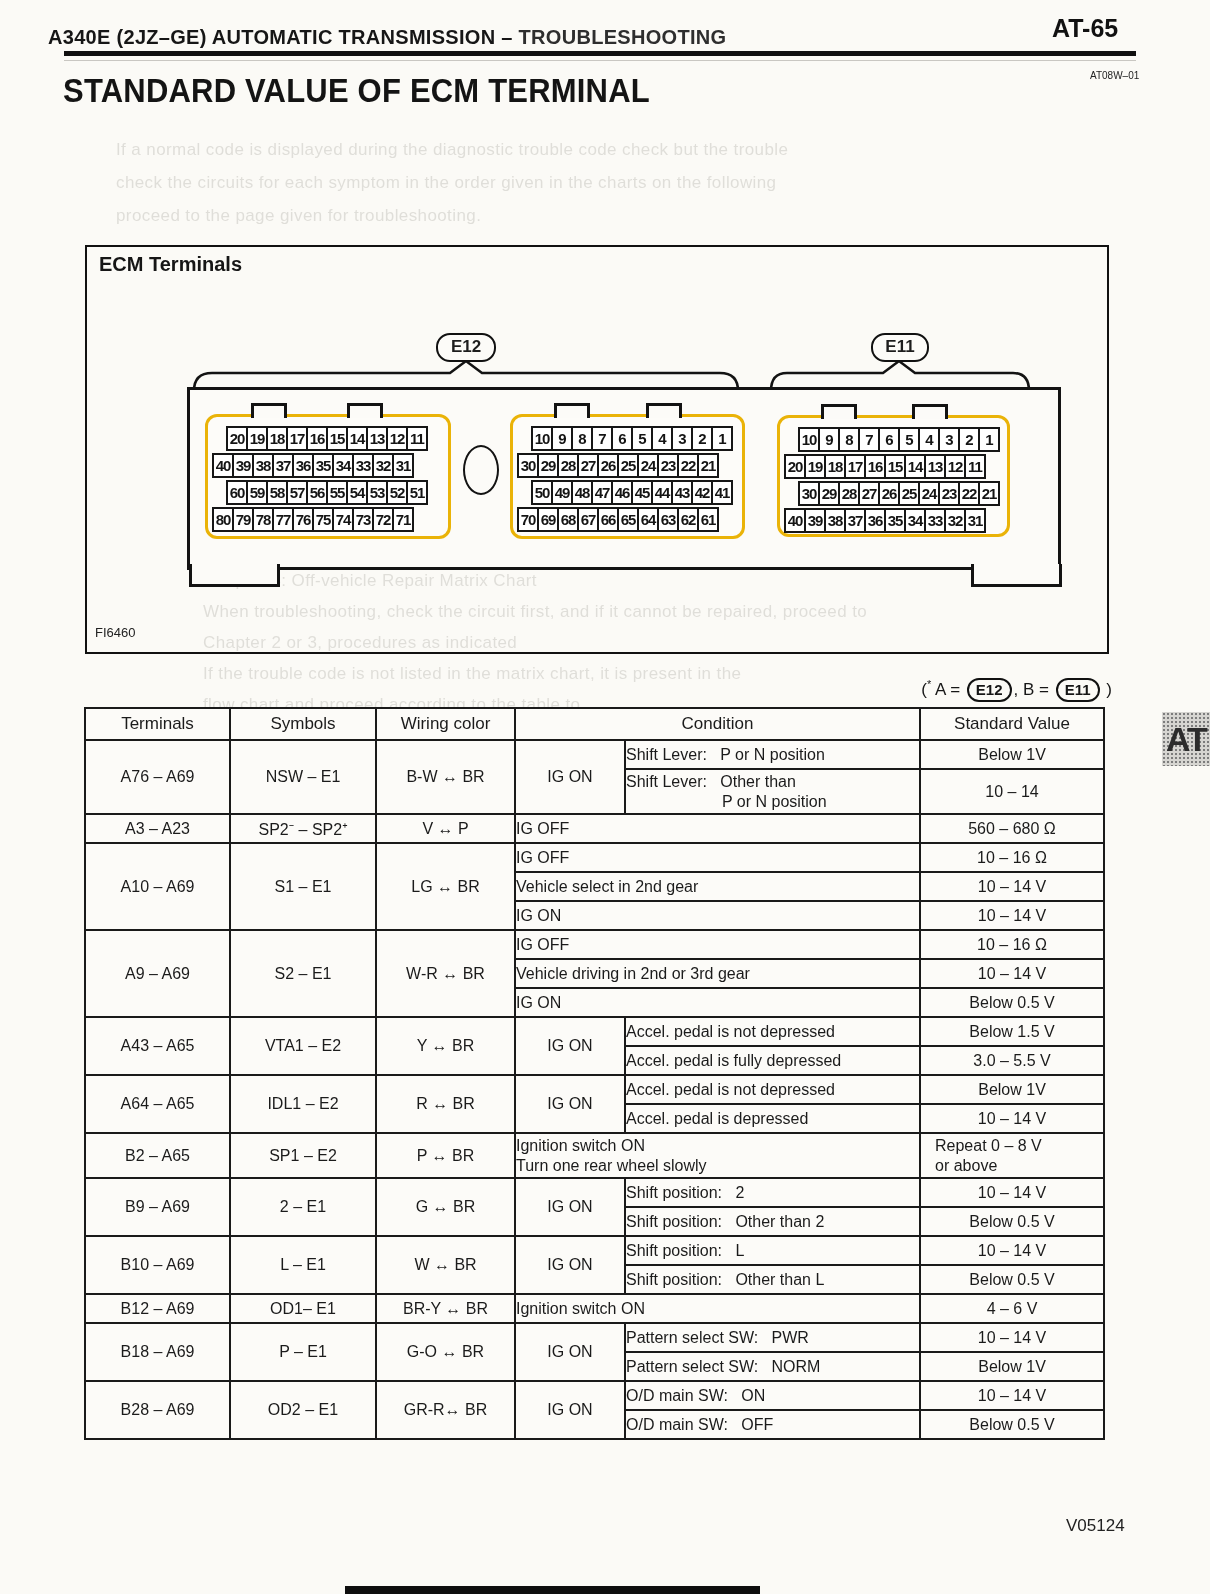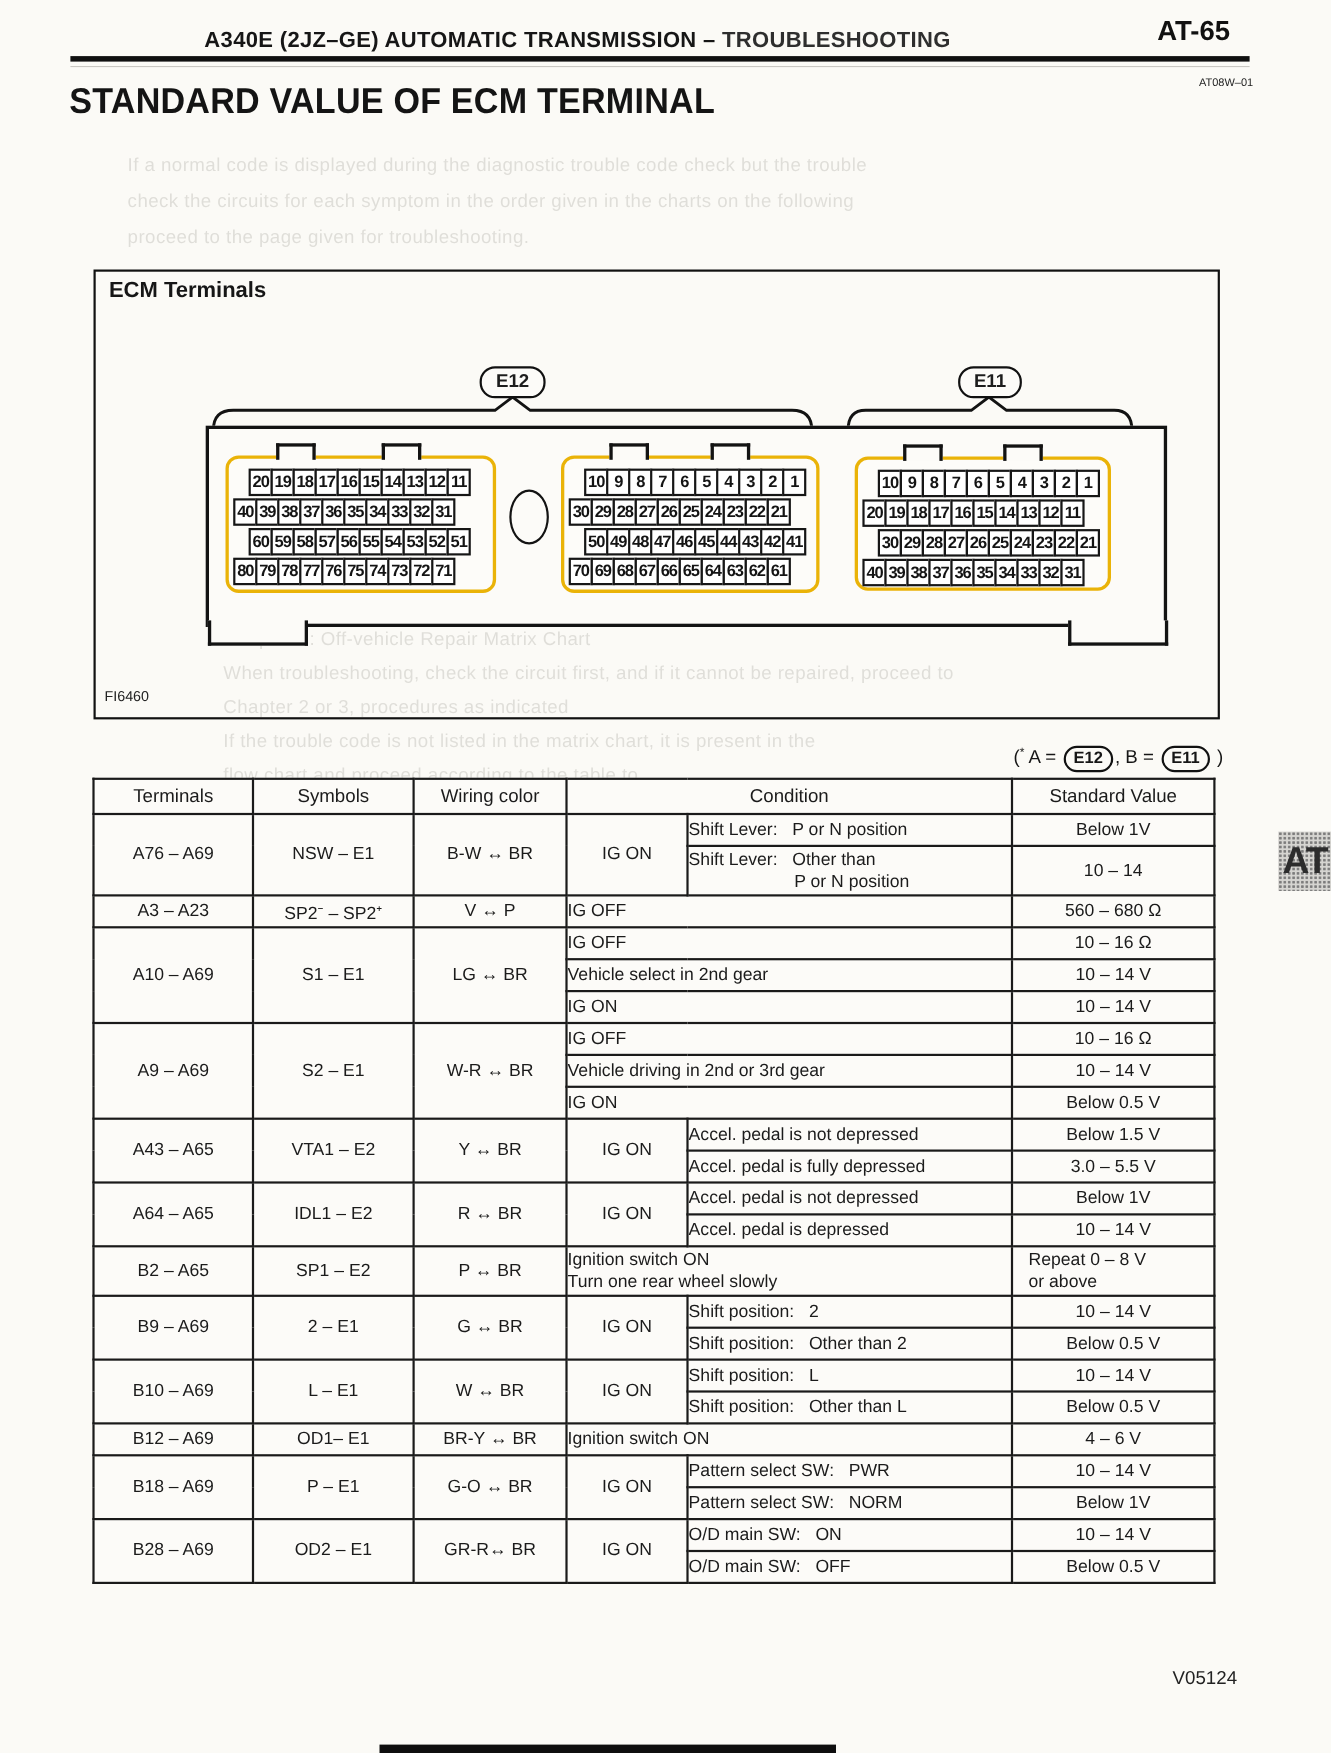--- a/index.html
+++ b/index.html
@@ -3,22 +3,22 @@
 <meta charset="utf-8">
 <style>
   html,body{margin:0;padding:0;background:#888;}
   .page{
     position:relative;width:1210px;height:1594px;margin:0 auto;
     background:#fbfaf6;overflow:hidden;
     font-family:"Liberation Sans",sans-serif;color:#1d1d1d;
   }
   
   .hdr-title{
-    position:absolute;left:0;top:26px;width:1050px;text-align:center;
-    font-size:20px;font-weight:700;letter-spacing:.3px;color:#161616;
+    position:absolute;left:0;top:26px;width:1050px;text-align:left;
+    font-size:20px;font-weight:700;letter-spacing:.3px;color:#161616;padding-left:48px;
   }
   .hdr-title .lighter{font-weight:600;color:#2e2e2e;}
   .page-no{position:absolute;left:1052px;top:14px;font-size:25px;font-weight:700;color:#111;}
   .rule-thick{position:absolute;left:64px;top:51px;width:1072px;height:5px;background:#101010;}
   .rule-thin{position:absolute;left:64px;top:60px;width:1072px;height:1px;background:#c9c7c2;}
   .doc-code{position:absolute;left:1068px;top:70px;font-size:10px;font-weight:400;color:#222;margin-left:22px;}
   .section-title{
     position:absolute;left:63px;top:74px;font-size:31px;font-weight:700;
     letter-spacing:.2px;color:#141414;transform:scaleY(1.05);
   }
@@ -82,21 +82,20 @@
   }
   
   .side-tab{
     position:absolute;left:1162px;top:712px;width:48px;height:54px;
     background-color:#d6d5d1;
     background-image:radial-gradient(circle,#7c7c7c 1.1px,transparent 1.3px);
     background-size:4px 4px;
     display:flex;align-items:center;justify-content:flex-start;
     font-size:34px;font-weight:700;color:#2c2c2c;letter-spacing:-1px;padding-left:4px;
     box-sizing:border-box;
-    margin-top:44px;
   }
   
   .tbl-wrap{position:absolute;left:84px;top:707px;z-index:2;}
   table.ecm{border-collapse:collapse;table-layout:fixed;width:1019px;background:#fcfbf8;}
   table.ecm th,table.ecm td{
     border:2px solid #1a1a1a;font-size:16px;color:#1b1b1b;font-weight:400;
     padding:0;overflow:hidden;
   }
   table.ecm th{height:30px;font-size:17px;text-align:center;font-weight:400;}
   td.c-mid{text-align:center;}

